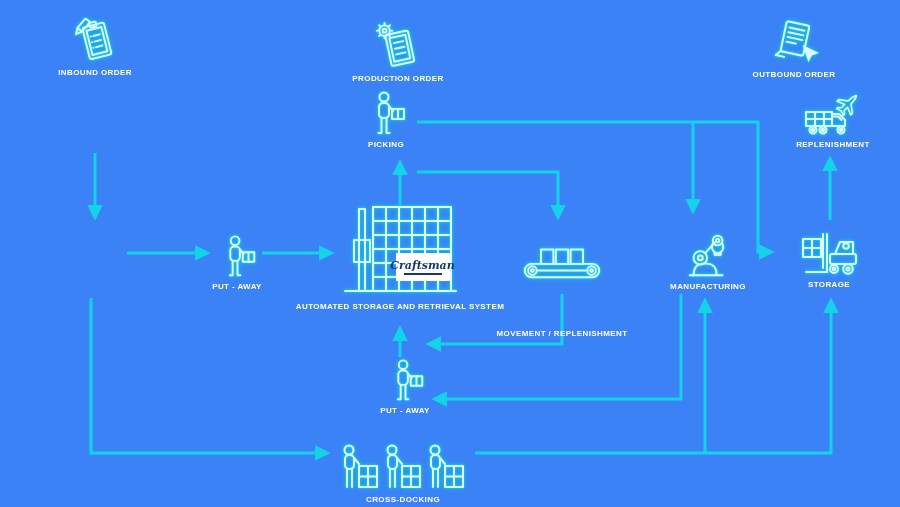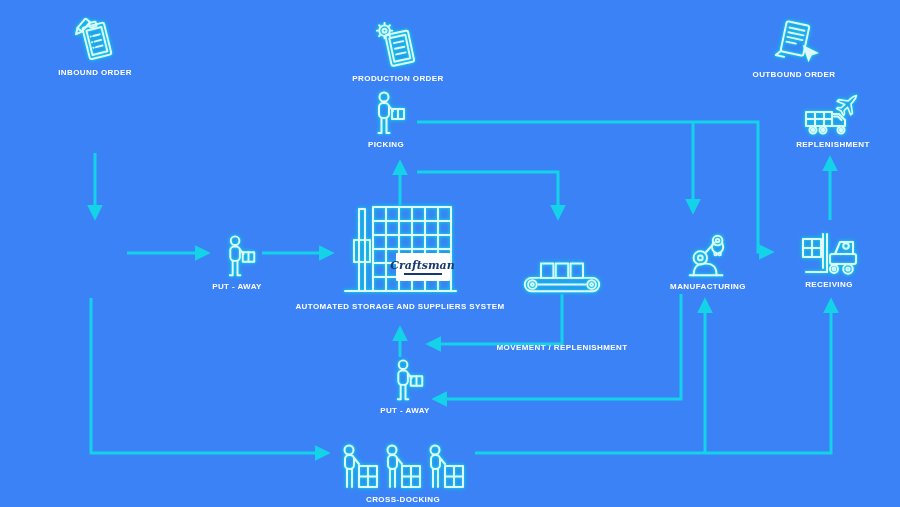--- a/index.html
+++ b/index.html
@@ -183,24 +183,24 @@
           <path d="M30 17 H108 M30 31 H108 M30 45 H108 M30 59 H108 M30 73 H108"></path>
           <path d="M16 5 V 87 M22 5 V 87 M16 5 h6"></path>
           <rect x="11" y="36" width="16" height="22"></rect>
         </g>
       </svg>
       <span class="logo-plate">
         <span class="logo-text">Craftsman</span>
         <span class="logo-line"></span>
       </span>
     </span>
-    <span class="label">AUTOMATED STORAGE AND SUPPLIERS SYSTEM</span>
-  </div>
-
-  <div class="node" style="left:518px;top:254px;width:88px;gap:48px;">
+    <span class="label">AUTOMATED STORAGE AND RETRIEVAL SYSTEM</span>
+  </div>
+
+  <div class="node" style="left:518px;top:240px;width:88px;gap:48px;">
     <span class="icon">
       <svg width="84" height="42" viewBox="0 0 84 44">
         <g class="ln">
           <rect x="3" y="25" width="78" height="14" rx="7"></rect>
           <circle cx="11" cy="32" r="4.5"></circle>
             <circle cx="11" cy="32" r="1.5"></circle>
           <circle cx="73" cy="32" r="4.5"></circle>
             <circle cx="73" cy="32" r="1.5"></circle>
           <path d="M17 32 H 67"></path>
           <rect x="20" y="10" width="13" height="15"></rect>
@@ -244,21 +244,21 @@
             <circle cx="13" cy="41" r="1.6"></circle>
           <circle cx="27" cy="41" r="4"></circle>
             <circle cx="27" cy="41" r="1.4"></circle>
           <path d="M34 6 V 44 M38 6 V 40"></path>
           <path d="M34 44 H 55"></path>
           <rect x="40" y="11" width="18" height="18"></rect>
           <path d="M49 11 V 29 M40 20 H 58"></path>
         </g>
       </svg>
     </span>
-    <span class="label">RECEIVING</span>
+    <span class="label">STORAGE</span>
   </div>
 
   <div class="node" style="left:381px;top:358px;width:48px;">
     <span class="icon">
       <svg width="44" height="46" viewBox="0 0 44 48">
         <g class="ln">
           <circle cx="20" cy="7" r="4.5"></circle>
           <rect x="15" y="13" width="10" height="15" rx="4"></rect>
           <path d="M17.5 28 V 43 M22.5 28 V 43 M17.5 43 h-3 M22.5 43 h3"></path>
           <path d="M25 16 l4 5"></path>

